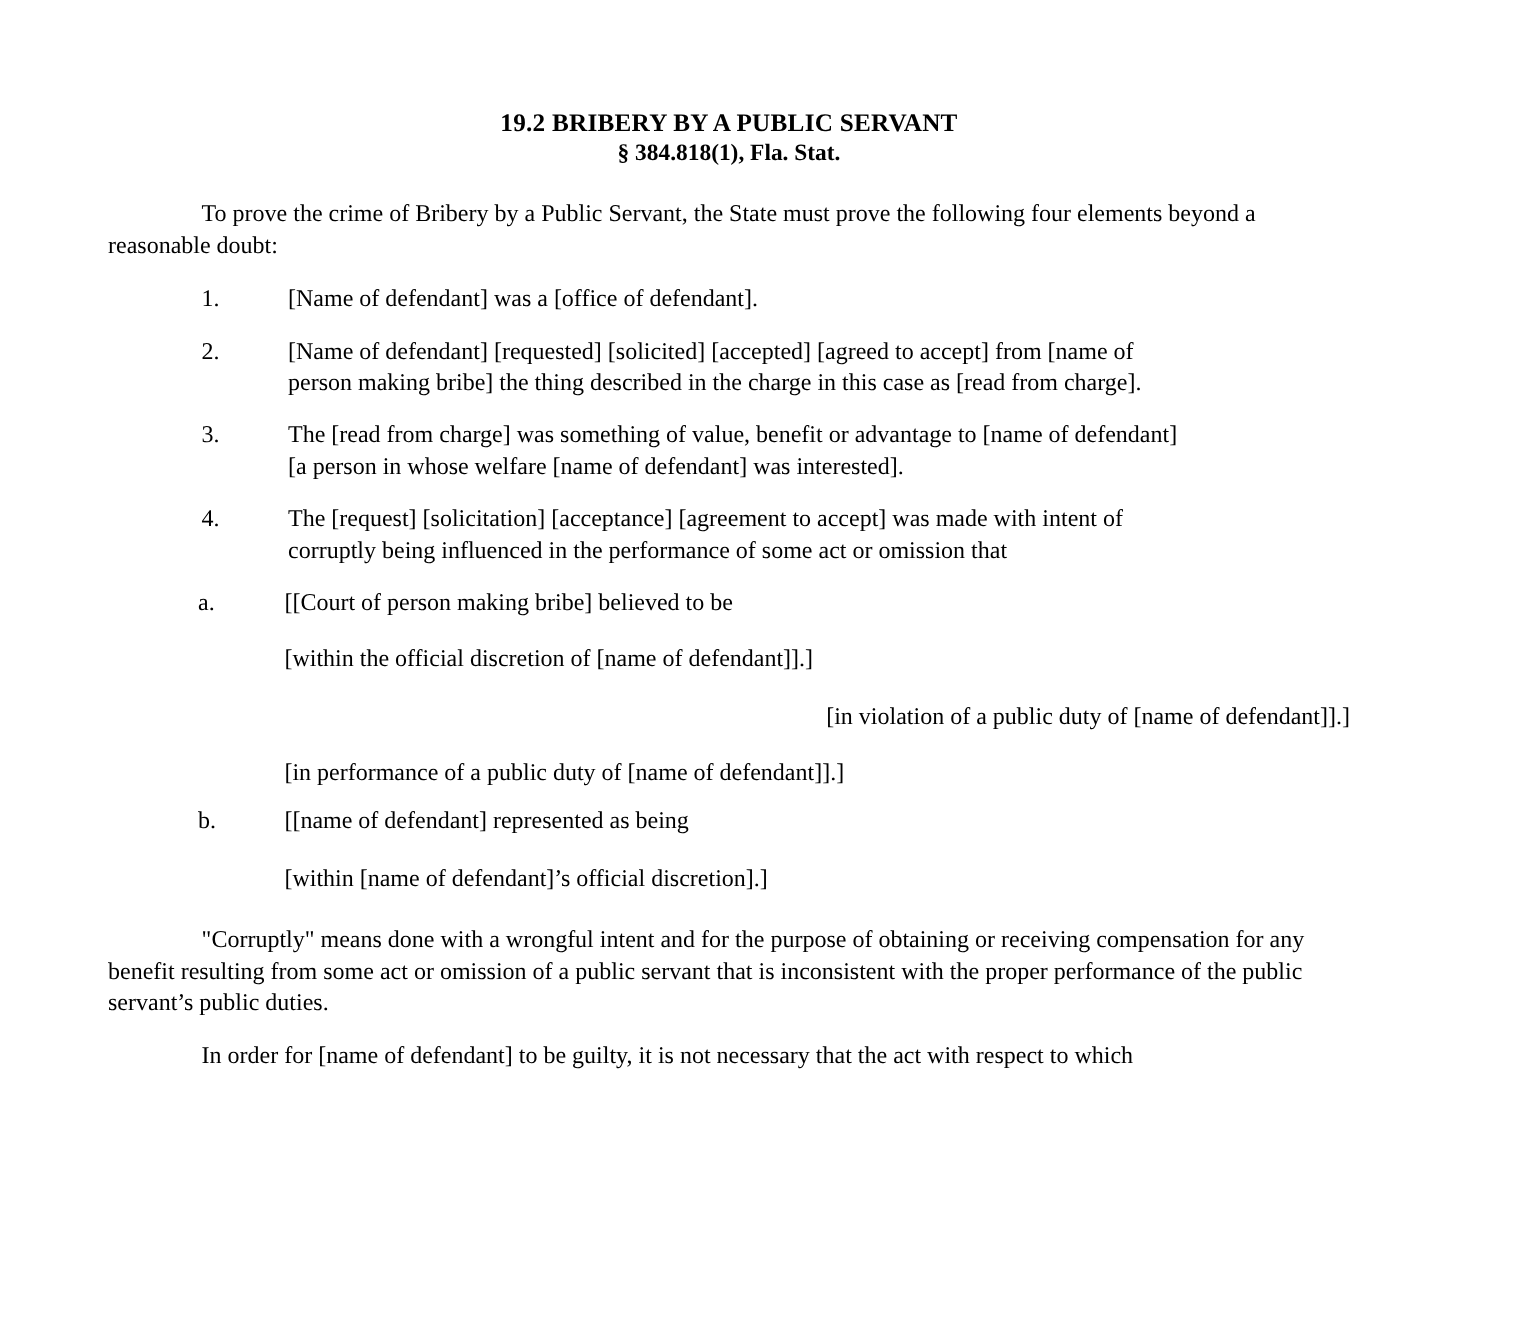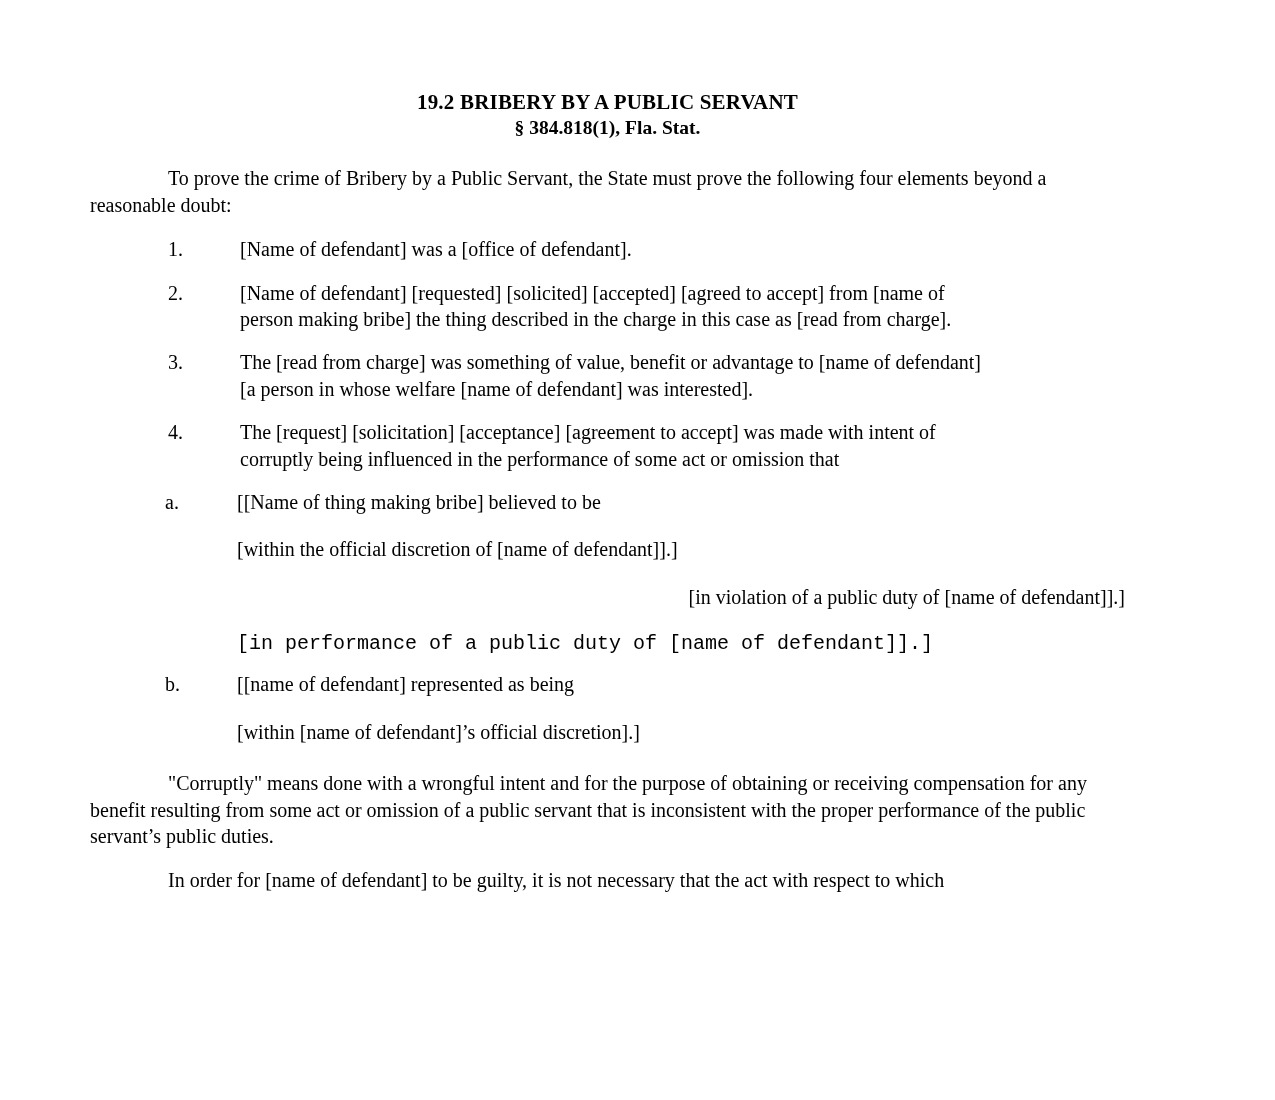--- a/index.html
+++ b/index.html
@@ -124,24 +124,24 @@
     <div class="numbered-item block-4">
       <span class="marker">4.</span>
       <span class="content">The [request] [solicitation] [acceptance] [agreement to accept] was made with intent of corruptly being influenced in the performance of some act or omission that</span>
     </div>
 
     <div class="lettered-list">
 
       <div class="lettered-item">
         <span class="marker">a.</span>
         <span class="content">
-          <span class="sub-line" style="display:block;">[[Name of thing making bribe] believed to be</span>
+          <span class="sub-line" style="display:block;">[[Court of person making bribe] believed to be</span>
           <span class="sub-line" style="display:block;">[within the official discretion of [name of defendant]].]</span>
           <span class="sub-line" style="display:block;text-align:right;">[in violation of a public duty of [name of defendant]].]</span>
-          <span class="sub-line" style="display:block;font-family:Liberation Mono, monospace;">[in performance of a public duty of [name of defendant]].]</span>
+          <span class="sub-line" style="display:block;">[in performance of a public duty of [name of defendant]].]</span>
         </span>
       </div>
 
       <div class="lettered-item">
         <span class="marker">b.</span>
         <span class="content">
           <span class="sub-line" style="display:block;">[[name of defendant] represented as being</span>
           <span class="sub-line" style="display:block;">[within [name of defendant]’s official discretion].]</span>
         </span>
       </div>

